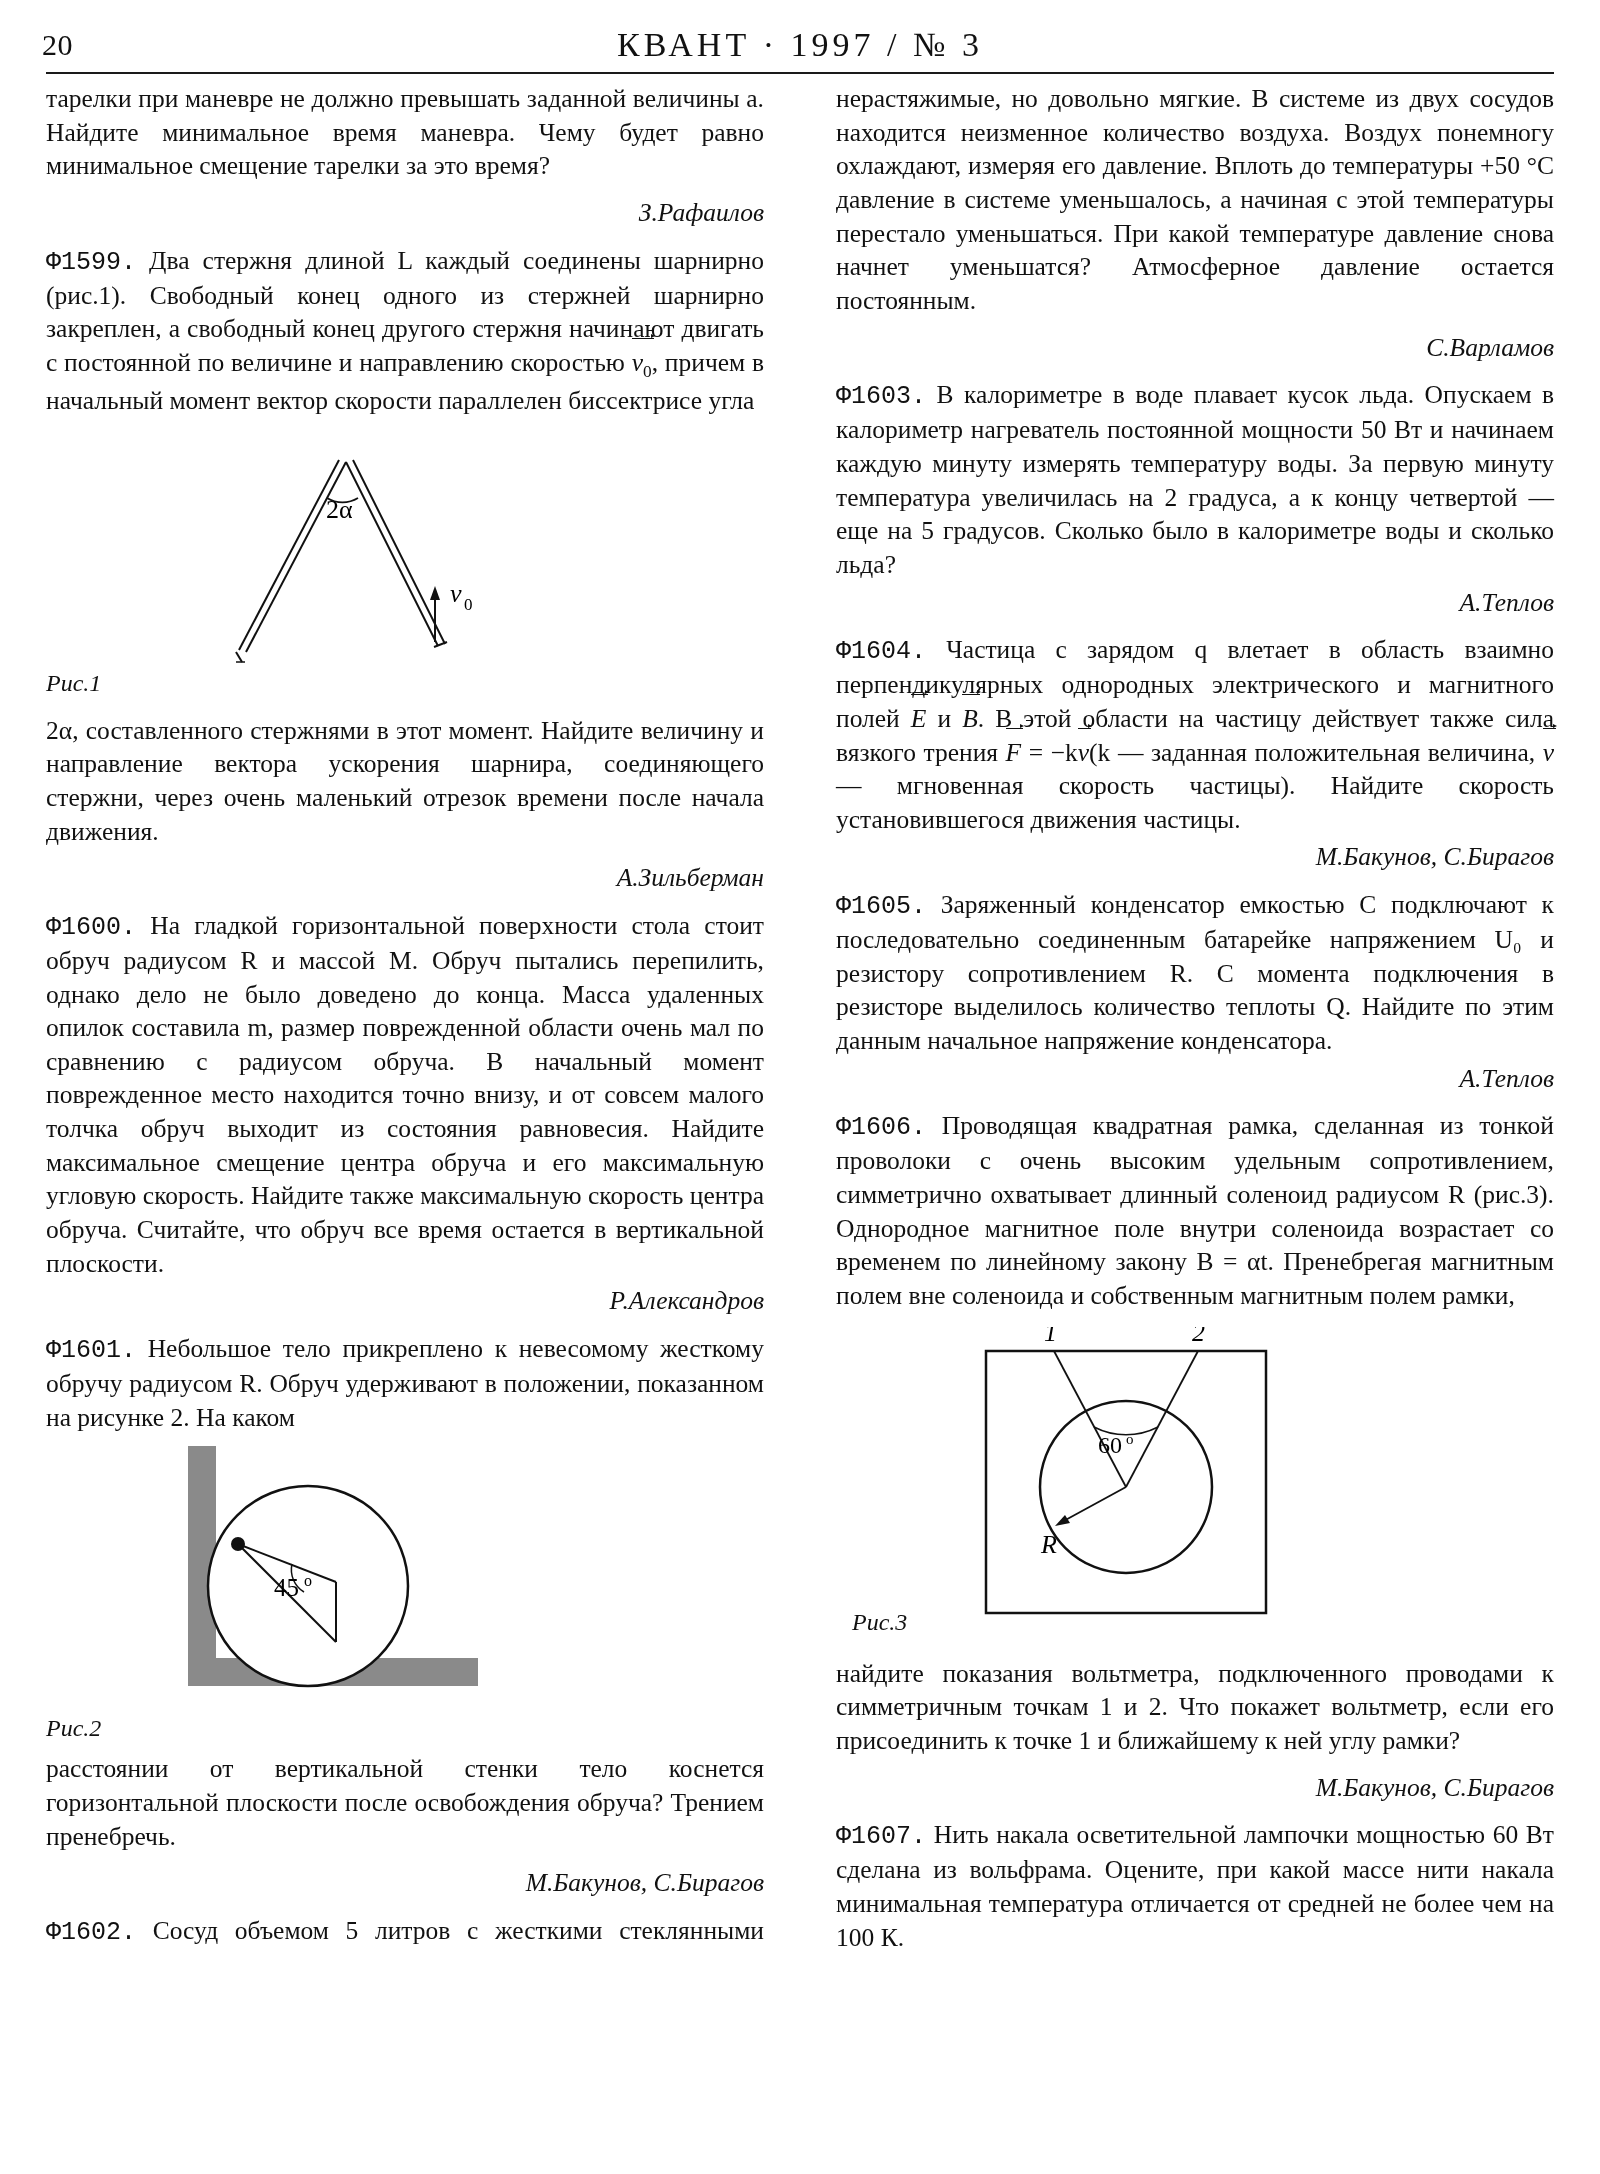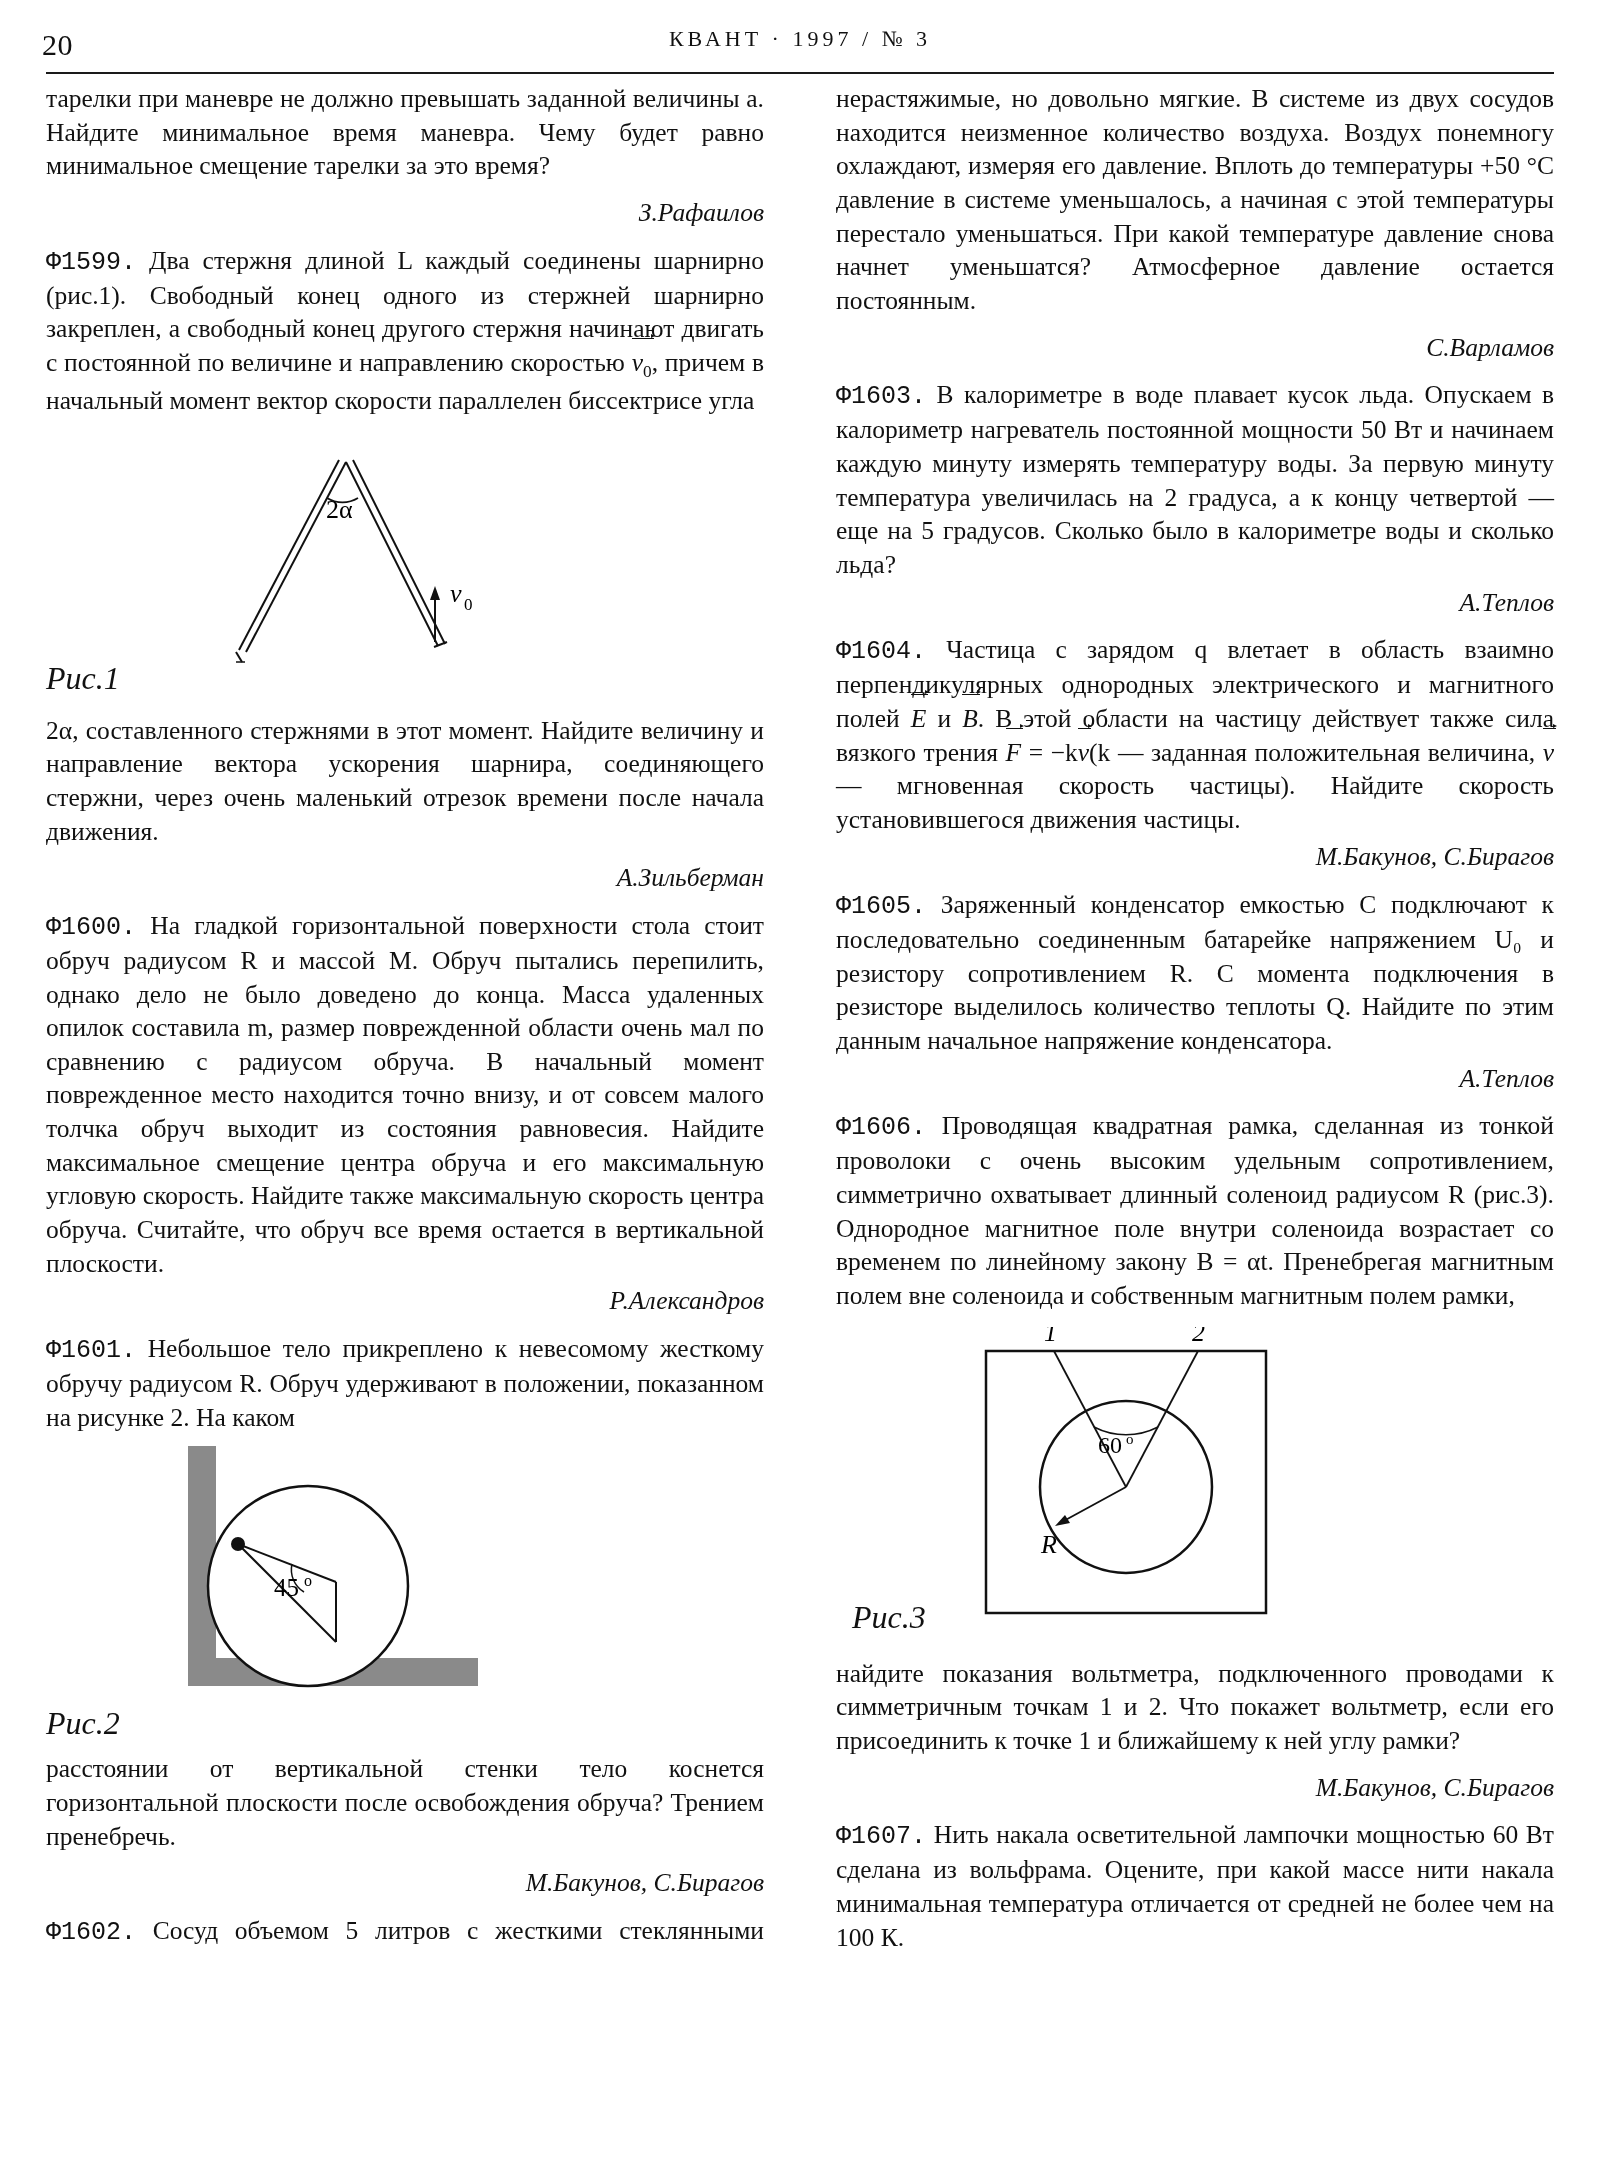--- a/index.html
+++ b/index.html
@@ -24,21 +24,21 @@
     font-size:30px;
     letter-spacing:0.5px;
   }
   .running-head{
     position:absolute;
     left:0;
     right:0;
     top:26px;
     text-align:center;
     font-family:"Liberation Serif", serif;
-    font-size:22px;
+    font-size:34px;
     letter-spacing:4px;
   }
   .rule{
     position:absolute;
     left:46px;
     right:46px;
     top:72px;
     height:2px;
     background:#1a1a1a;
   }
@@ -62,21 +62,21 @@
   .author{
     text-align:right;
     font-style:italic;
     font-family:"Liberation Serif", serif;
     margin-bottom:14px;
   }
   .pnum{font-family:Liberation Mono, monospace;font-size:25px;}
   i.v{font-style:italic;}
   .figcap{
     font-style:italic;
-    font-size:32px;
+    font-size:24px;
   }
   
   .fig1{
     position:relative;
     height:270px;
     margin:16px 0 10px 0;
   }
   .fig1 svg{position:absolute;left:0;top:0;}
   .fig1 .cap{position:absolute;left:0;bottom:4px;}
   

